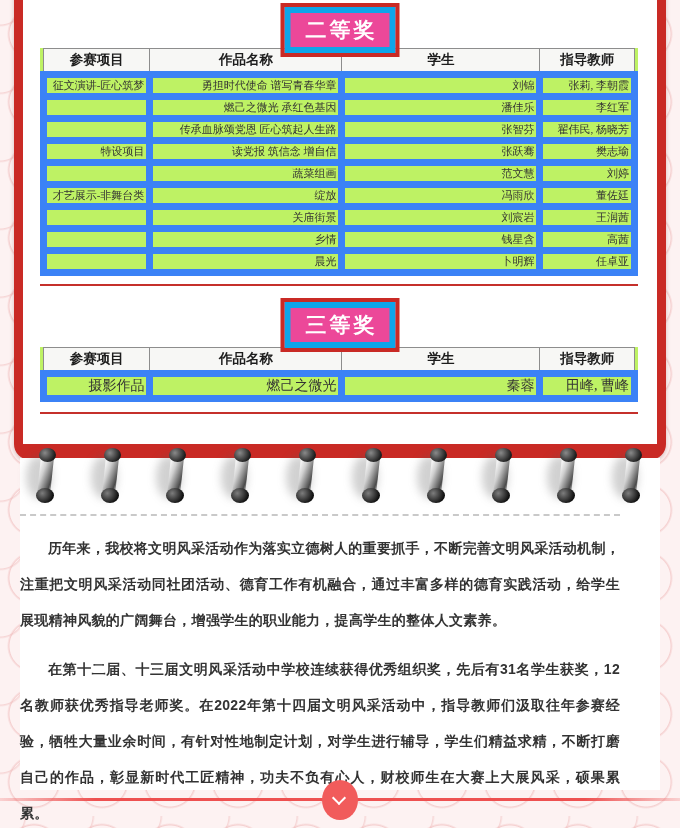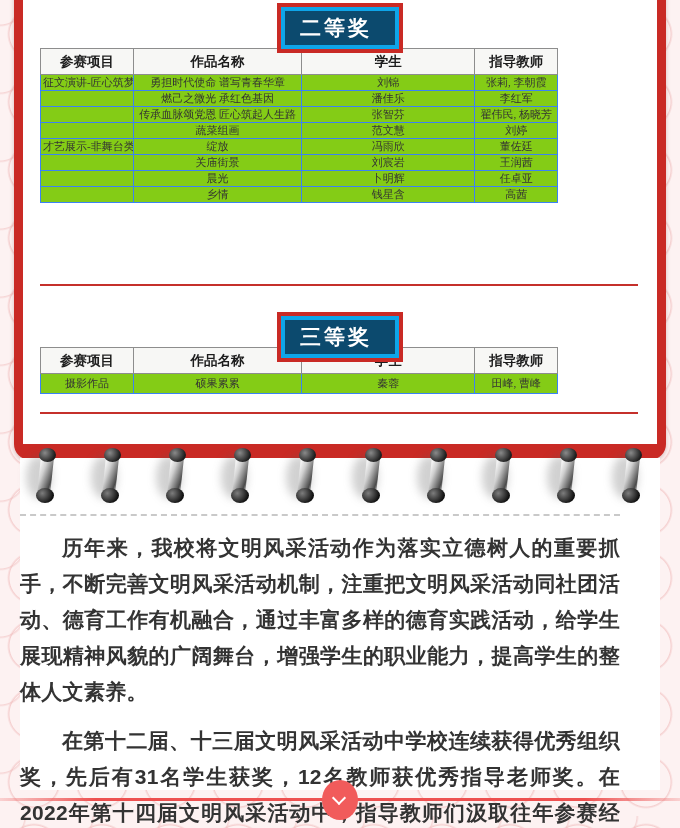--- a/index.html
+++ b/index.html
@@ -20,49 +20,49 @@
     background:#ffffff;
     border:9px solid #c92a25; border-bottom-width:16px;
     border-radius:16px;
     box-shadow:0 2px 4px rgba(120,30,30,.25);
     z-index:1;
   }
 
   
   .badge {
     position:absolute; left:50%; transform:translateX(-50%);
-    background:#0c4a6e; color:#fff;
-    border:4px solid #0ea5e9; outline:4px solid #c92a25;
+    background:#ec4899; color:#fff;
+    border:6px solid #0ea5e9; outline:4px solid #c92a25;
     font-weight:bold; font-size:21px; letter-spacing:3px;
-    padding:4px 23px 5px 15px; line-height:1.2;
+    padding:4px 12px 5px 15px; line-height:1.2;
     z-index:3; white-space:nowrap;
   }
   .badge-second { top:7px; }
-  .badge-third  { top:316px; }
+  .badge-third  { top:302px; }
 
   
   .award-table {
-    position:absolute; left:40px; width:518px;
+    position:absolute; left:40px; width:598px;
     border-collapse:collapse; table-layout:fixed;
     font-family:"Liberation Serif","DejaVu Serif",serif;
-    background:#84cc16; z-index:2;
+    background:#bef264; z-index:2;
   }
   .table-second { top:48px; }
   .table-third  { top:347px; }
   .award-table th {
     border:1px solid #8d8d8d; background:#f7f7f5;
     font-size:13.5px; font-weight:bold; color:#1d1d1d;
     height:26px; text-align:center;
   }
   .award-table td {
-    border:1px solid #3b82f6; font-size:11px; color:#333;
-    height:16px; text-align:center; padding:0 2px;
+    border:7px solid #3b82f6; font-size:11px; color:#333;
+    height:16px; text-align:right; padding:0 2px;
     white-space:nowrap; overflow:hidden;
   }
-  .table-third td { height:20px; font-size:11px; }
+  .table-third td { height:20px; font-size:14px; }
   .col-project { width:18%; } .col-work { width:32.5%; }
   .col-student { width:33.5%; } .col-teacher { width:16%; }
 
   .red-rule {
     position:absolute; left:40px; width:598px; height:2px;
     background:#c5302b; z-index:2;
   }
   .rule-1 { top:284px; }
   .rule-2 { top:412px; }
 
@@ -97,21 +97,21 @@
     background:#fff; z-index:2;
   }
   .dashed-rule {
     position:absolute; left:20px; top:514px; width:600px;
     border-top:2px dashed #c9c9c9; z-index:3;
   }
   .article {
     position:absolute; left:20px; top:530px; width:600px; z-index:3;
   }
   .article p {
-    font-size:21px; line-height:36px; color:#333;
+    font-size:14px; line-height:36px; color:#333;
     text-align:justify; text-indent:2em; font-weight:600;
     letter-spacing:.3px;
   }
   .article p + p { margin-top:13px; }
 
   
   .footer-line {
     position:absolute; left:0; top:798px; width:680px; height:3px; z-index:4;
     background:linear-gradient(90deg, rgba(239,110,110,.25), #ee5050 14%, #ee5050 86%, rgba(239,110,110,.25));
   }
@@ -160,48 +160,54 @@
         <td>潘佳乐</td>
         <td>李红军</td>
       </tr>
       <tr>
         <td></td>
         <td>传承血脉颂党恩 匠心筑起人生路</td>
         <td>张智芬</td>
         <td>翟伟民, 杨晓芳</td>
       </tr>
       <tr>
+        <td>特设项目</td>
+        <td>读党报 筑信念 增自信</td>
+        <td>张跃骞</td>
+        <td>樊志瑜</td>
+      </tr>
+      <tr>
         <td></td>
         <td>蔬菜组画</td>
         <td>范文慧</td>
         <td>刘婷</td>
       </tr>
       <tr>
         <td>才艺展示-非舞台类</td>
         <td>绽放</td>
         <td>冯雨欣</td>
         <td>董佐廷</td>
       </tr>
       <tr>
         <td></td>
         <td>关庙街景</td>
         <td>刘宸岩</td>
         <td>王润茜</td>
       </tr>
       <tr>
         <td></td>
+        <td>乡情</td>
+        <td>钱星含</td>
+        <td>高茜</td>
+      </tr>
+      <tr>
+        <td></td>
         <td>晨光</td>
         <td>卜明辉</td>
         <td>任卓亚</td>
-      </tr>
-      <tr>
-        <td></td>
-        <td>乡情</td>
-        <td>钱星含</td>
-        <td>高茜</td>
       </tr>
     </tbody>
 </table>
 
 <div class="red-rule rule-1"></div>
 
 <div class="badge badge-third">三等奖</div>
 
 <table class="award-table table-third">
   <colgroup>
@@ -214,21 +220,21 @@
     <tr>
         <th>参赛项目</th>
         <th>作品名称</th>
         <th>学生</th>
         <th>指导教师</th>
       </tr>
   </thead>
   <tbody>
       <tr>
         <td>摄影作品</td>
-        <td>硕果累累</td>
+        <td>燃己之微光</td>
         <td>秦蓉</td>
         <td>田峰, 曹峰</td>
       </tr>
     </tbody>
 </table>
 
 <div class="red-rule rule-2"></div>
 
 <div class="sheet"></div>
 

